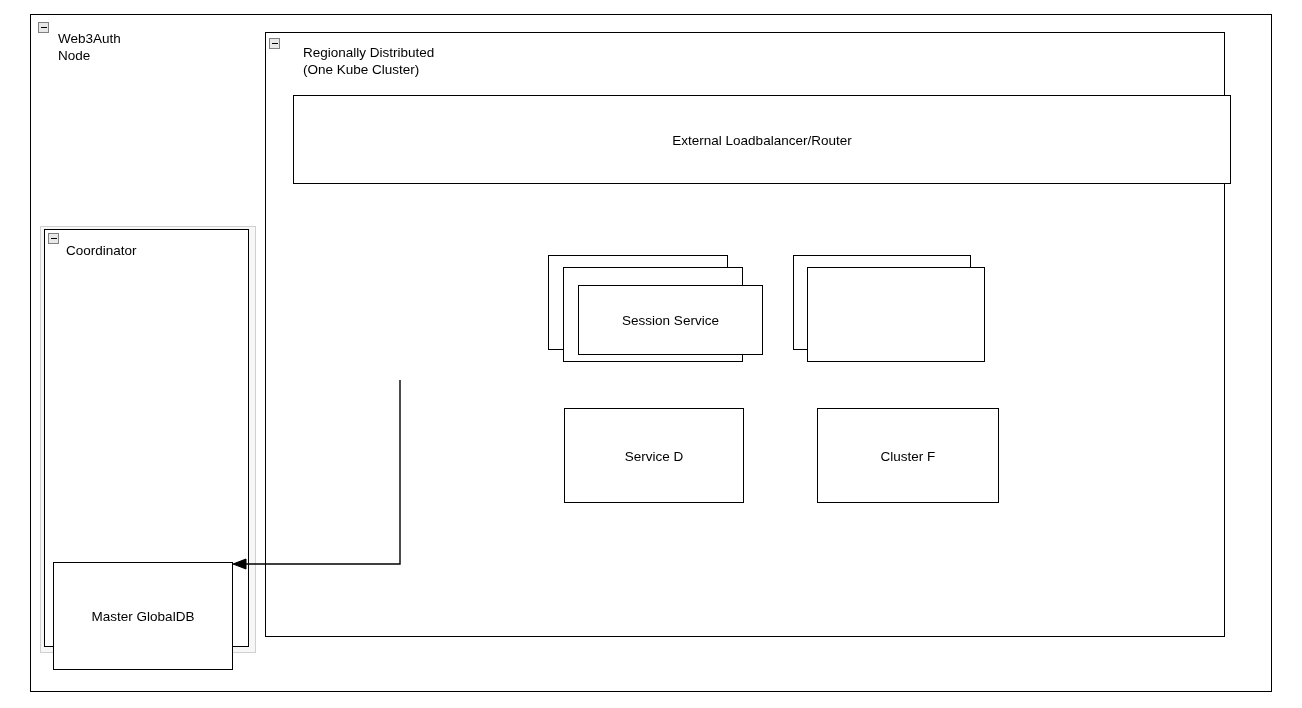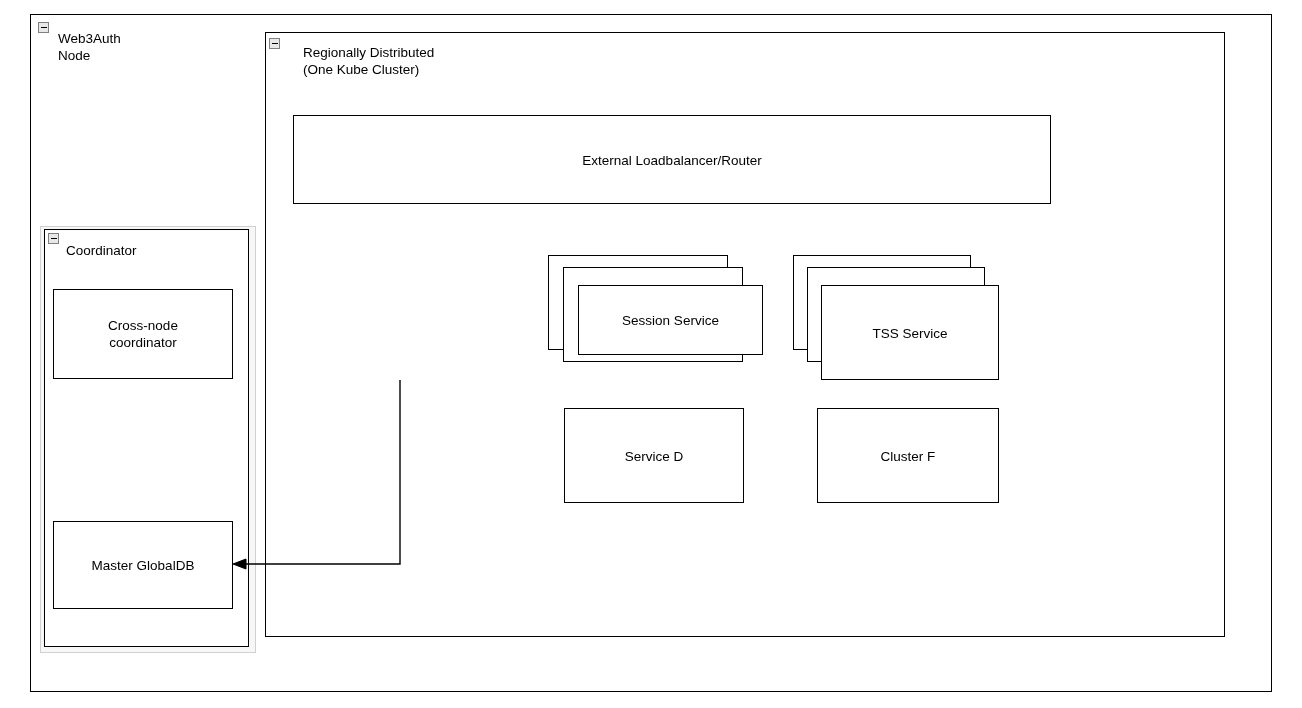--- a/index.html
+++ b/index.html
@@ -117,23 +117,23 @@
 
   .inner-card {
     position: absolute;
     box-sizing: border-box;
     background: #ffffff;
     border: 1px solid #000000;
   }
 
   #cross-node { left: 53px; top: 289px; width: 180px; height: 90px; }
   #coordinator-server { left: 53px; top: 396px; width: 180px; height: 88px; }
-  #master-globaldb { left: 53px; top: 521px; width: 180px; height: 88px; }
-
-  #external-lb { left: 293px; top: 115px; width: 758px; height: 89px; }
+  #master-globaldb { left: 53px; top: 562px; width: 180px; height: 108px; }
+
+  #external-lb { left: 293px; top: 95px; width: 938px; height: 89px; }
 
   
   .stack { position: absolute; }
   .stack .layer {
     position: absolute;
     box-sizing: border-box;
     background: #ffffff;
     border: 1px solid #000000;
   }
   .stack .front {
@@ -175,43 +175,36 @@
 
   <div class="box" id="external-lb">
     <div class="center-label">External Loadbalancer/Router</div>
   </div>
 
   <div class="box" id="coordinator-outer"></div>
   <div class="box" id="coordinator-frame"></div>
   <div class="collapse-toggle" style="left:48px; top:233px;"></div>
   <div class="container-label" id="coordinator-label">Coordinator</div>
 
-  <div class="inner-card" id="cross-node">
-    <div class="center-label">Cross-node
-coordinator</div>
-  </div>
   <div class="inner-card" id="master-globaldb">
     <div class="center-label">Master GlobalDB</div>
   </div>
 
 
   <div class="stack" id="stack-session">
     <div class="layer" style="left:0px; top:0px; width:180px; height:95px;"></div>
     <div class="layer" style="left:15px; top:12px; width:180px; height:95px;"></div>
     <div class="front" style="left:30px; top:30px; width:185px; height:70px;padding-left:24px;">
       <div class="center-label">Session Service</div>
     </div>
   </div>
 
   <div class="stack" id="stack-tss">
     <div class="layer" style="left:0px; top:0px; width:178px; height:95px;"></div>
     <div class="layer" style="left:14px; top:12px; width:178px; height:95px;"></div>
-    <div class="front" style="left:28px; top:30px; width:178px; height:95px;">
-      <div class="center-label">TSS Service</div>
-    </div>
   </div>
 
   <div class="box" id="service-d">
     <div class="center-label">Service D</div>
   </div>
   <div class="box" id="service-f">
     <div class="center-label">Cluster F</div>
   </div>
 
   <svg id="connector">

